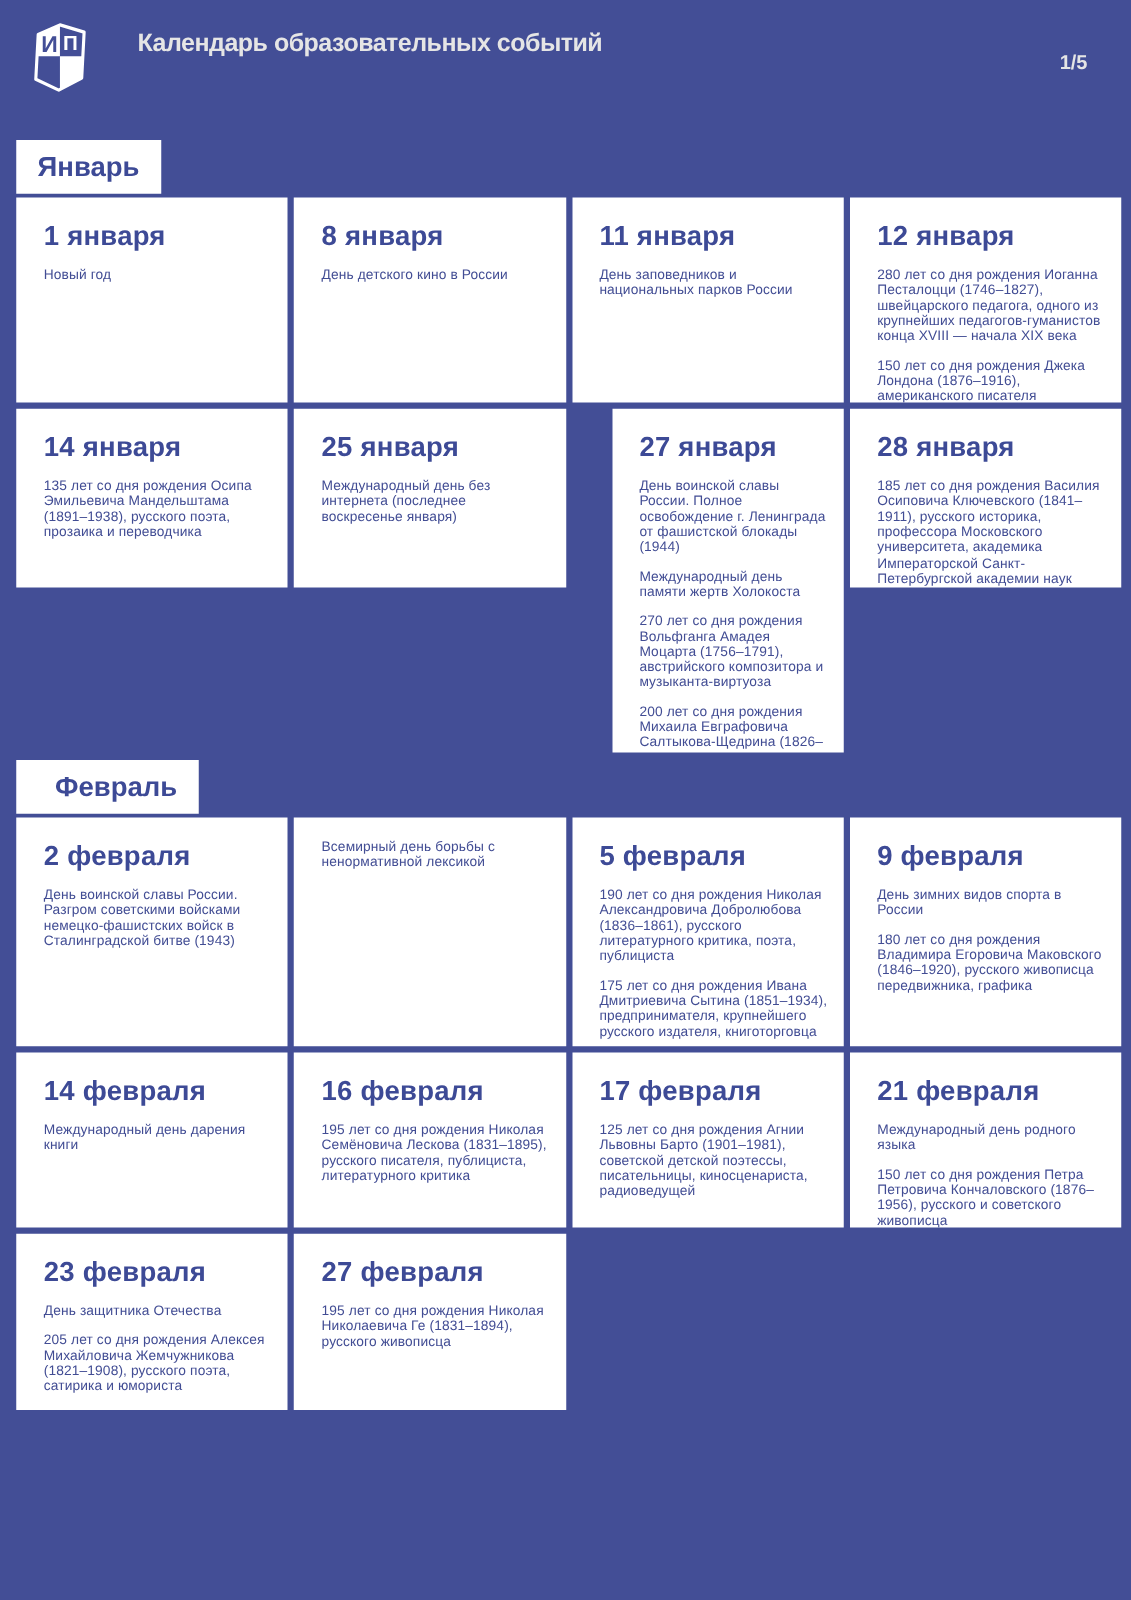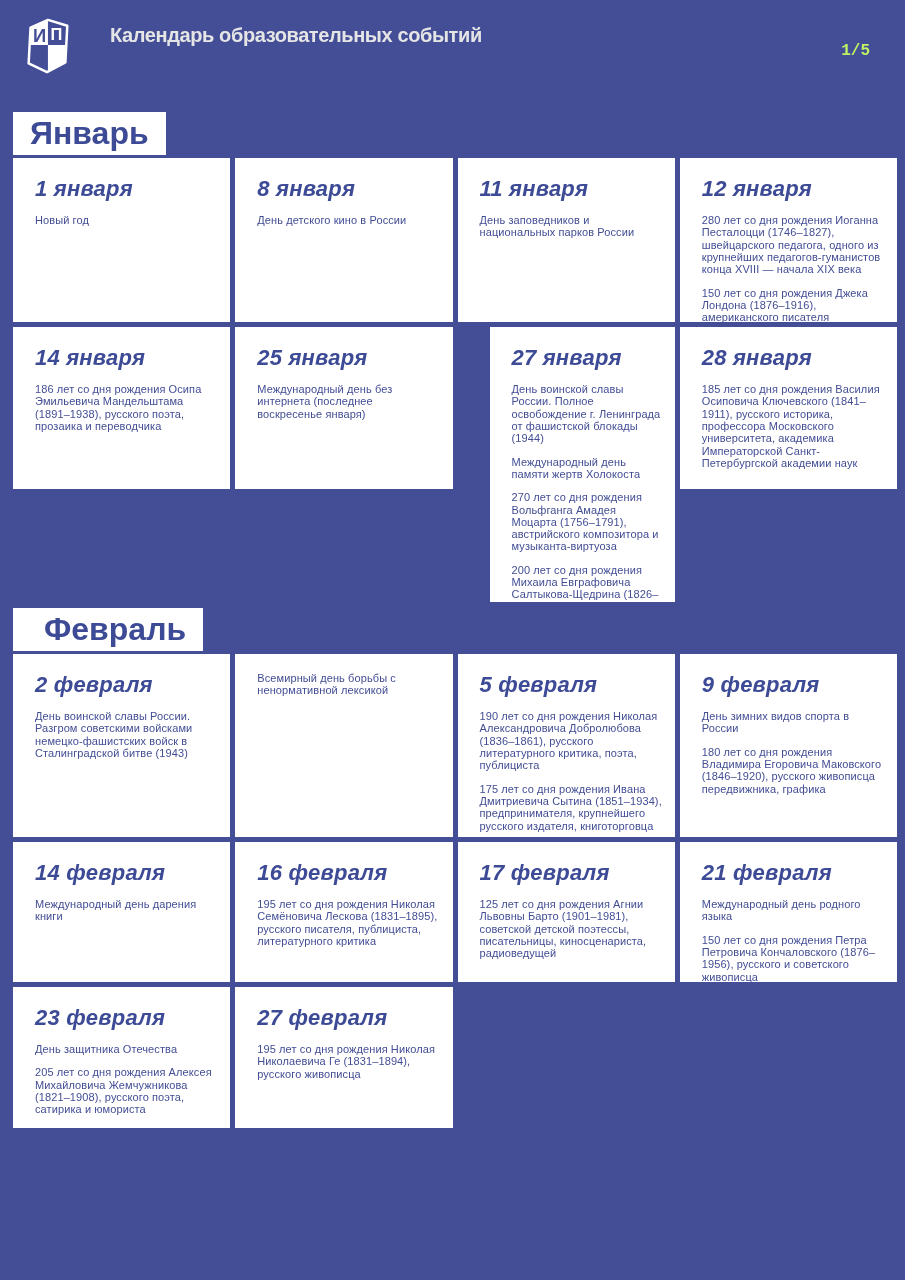--- a/index.html
+++ b/index.html
@@ -20,30 +20,30 @@
   
   .header{position:relative;height:77px;}
   .logo{position:absolute;left:18px;top:15px;width:58px;height:62px;}
   .title{
     position:absolute;left:110px;top:24px;
     color:#e5e5e5;font-size:20px;font-weight:800;letter-spacing:-0.4px;
     white-space:nowrap;
   }
   .page-num{
     position:absolute;right:35px;top:42px;
-    color:#bef264;font-size:16px;font-weight:700;font-family:Liberation Mono, monospace;
+    color:#e5e5e5;font-size:16px;font-weight:700;
   }
 
   
   .content{padding:0 8px 0 13px;}
   .month-label{
     display:inline-block;
     background:var(--card);
     color:var(--ink);
-    font-size:32px;font-weight:700;
+    font-size:22px;font-weight:700;
     line-height:43px;height:43px;
     padding:0 17px;
     margin-bottom:3px;
   }
   .m0 .month-label{margin-top:35px;}
   .m1 .month-label{margin-top:6px;padding-left:31px;}
 
   .grid{
     display:grid;
     grid-template-columns:repeat(4,1fr);
@@ -51,31 +51,31 @@
     align-items:start;
   }
   .card{
     background:var(--card);
     padding:18px 12px 10px 22px;
     overflow:hidden;
   }
   .card .date{
     margin:0 0 12px;
     color:var(--ink);
-    font-size:22px;font-weight:700;letter-spacing:0.2px;font-style:italic;
+    font-size:22px;font-weight:700;letter-spacing:0.2px;
   }
   .card p{
     margin:0 0 11px;
     color:#424D94;
     font-size:11px;line-height:1.12;
     letter-spacing:0.1px;
   }
   
   .m0 .card{height:164px;}
-  .m0 .card:nth-child(n+5){height:162px;}
+  .m0 .card:nth-child(n+5){height:143px;}
   .m0 .card.tall{height:275px;margin-left:32px;}
   .m1 .card{height:183px;}
   .m1 .card:nth-child(n+5){height:140px;}
   .m1 .card:nth-child(n+9){height:141px;}
 </style>
 </head>
 <body>
 
 <div class="page">
 
@@ -107,21 +107,21 @@
     <h3 class="date">11 января</h3>
   <p>День заповедников и национальных парков России</p>
           </article>
           <article class="card">
     <h3 class="date">12 января</h3>
   <p>280 лет со дня рождения Иоганна Песталоцци (1746–1827), швейцарского педагога, одного из крупнейших педагогов-гуманистов конца XVIII — начала XIX века</p>
             <p>150 лет со дня рождения Джека Лондона (1876–1916), американского писателя</p>
           </article>
           <article class="card">
     <h3 class="date">14 января</h3>
-  <p>186 лет со дня рождения Осипа Эмильевича Мандельштама (1891–1938), русского поэта, прозаика и переводчика</p>
+  <p>135 лет со дня рождения Осипа Эмильевича Мандельштама (1891–1938), русского поэта, прозаика и переводчика</p>
           </article>
           <article class="card">
     <h3 class="date">25 января</h3>
   <p>Международный день без интернета (последнее воскресенье января)</p>
           </article>
           <article class="card tall">
     <h3 class="date">27 января</h3>
   <p>День воинской славы России. Полное освобождение г. Ленинграда от фашистской блокады (1944)</p>
             <p>Международный день памяти жертв Холокоста</p>
             <p>270 лет со дня рождения Вольфганга Амадея Моцарта (1756–1791), австрийского композитора и музыканта-виртуоза</p>

